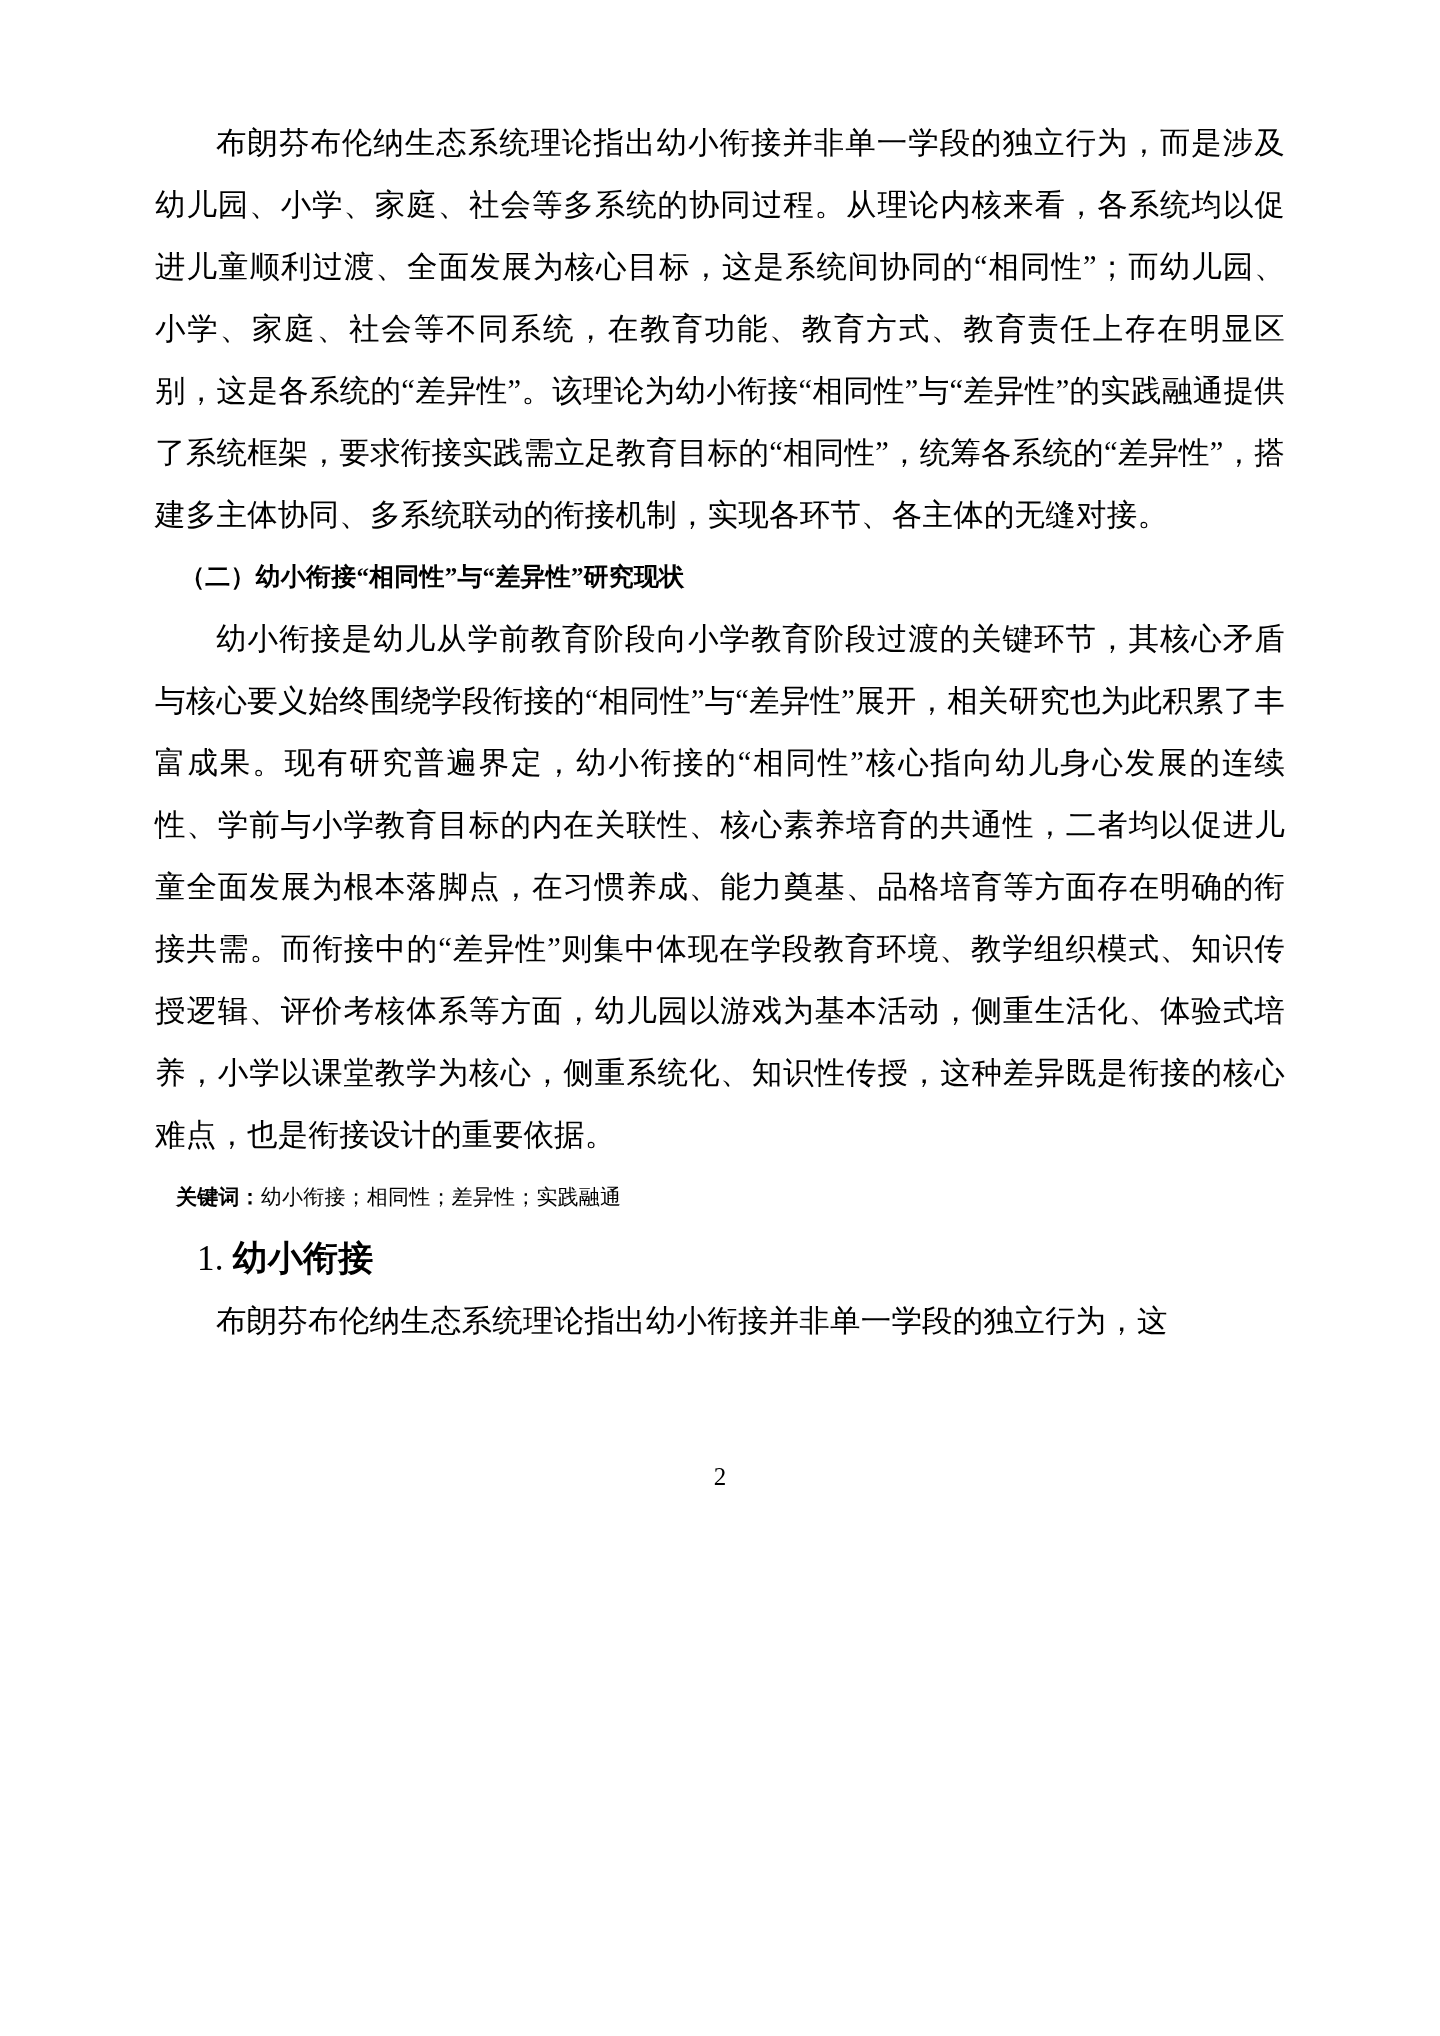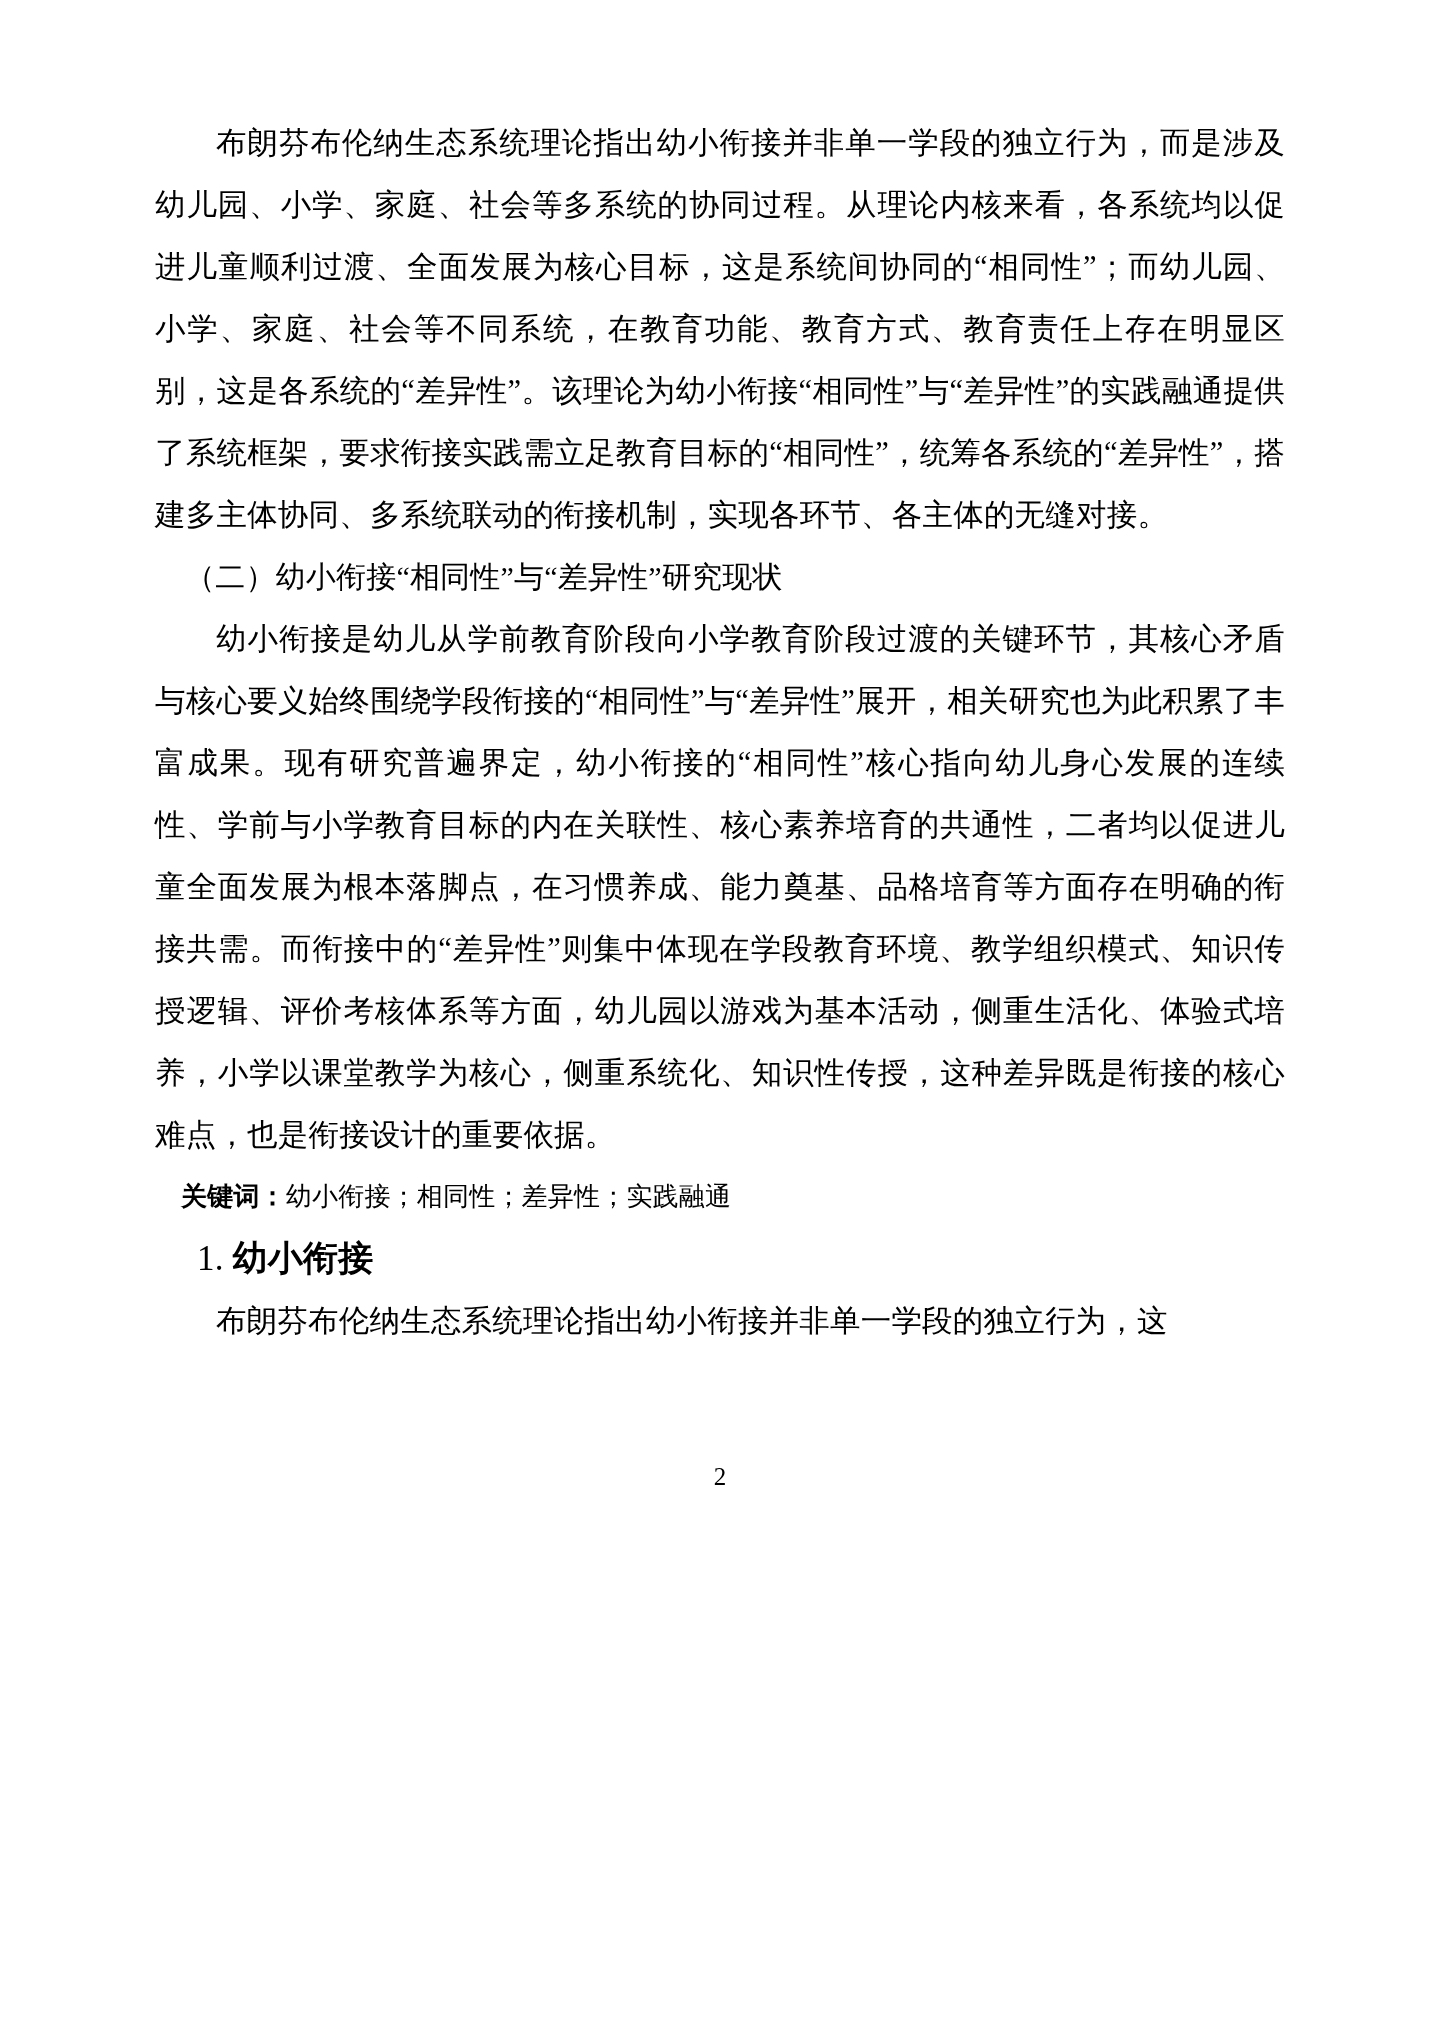--- a/index.html
+++ b/index.html
@@ -43,37 +43,37 @@
 
   .para {
     text-indent: 2em;
   }
 
   .para-noindent {
     text-indent: 0;
   }
 
   .heading {
-    font-weight: normal;
+    font-weight: bold;
     text-indent: 1em;
-    font-size: 30px;
+    font-size: 25px;
     line-height: 62px;
     font-family: "Liberation Serif", "DejaVu Serif", serif;
   }
 
   .heading-sub {
     font-weight: bold;
     text-indent: 1.2em;
     font-size: 35px;
     line-height: 62px;
   }
 
   .kw-line {
     text-indent: 1em;
-    font-size: 26px;
+    font-size: 21px;
     line-height: 62px;
   }
 
   .kw-label {
     font-weight: bold;
   }
 
   .num-prefix {
     font-weight: normal;
   }

